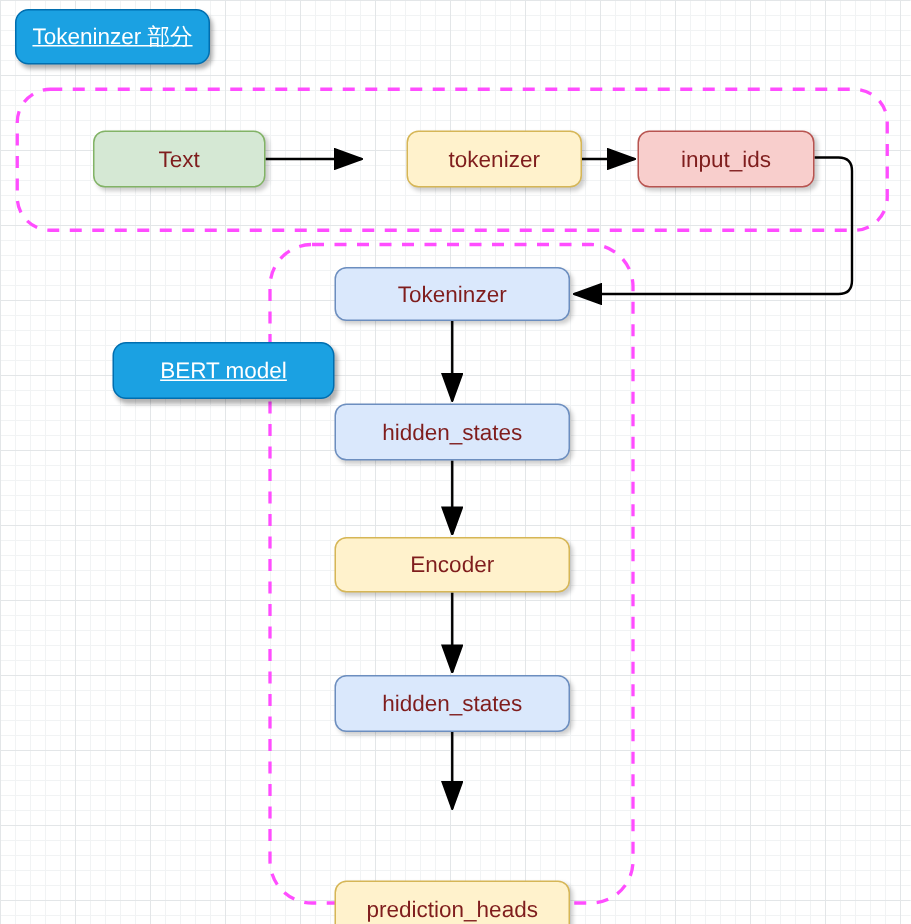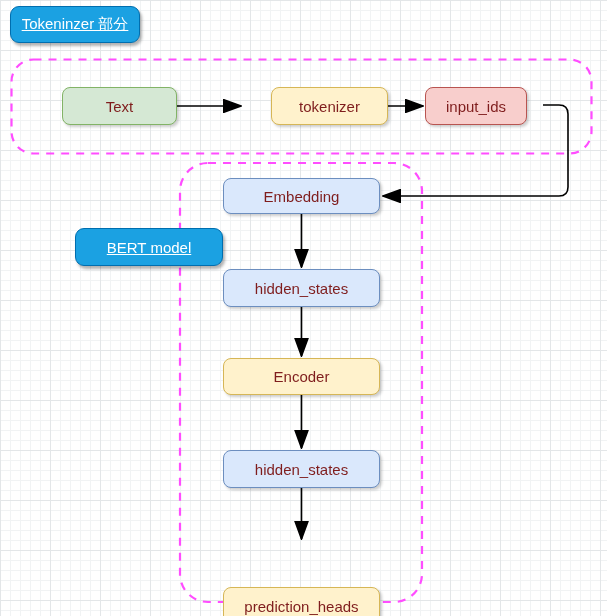--- a/index.html
+++ b/index.html
@@ -41,21 +41,21 @@
     border-radius:9px;
     color:#ffffff;font-size:15px;
     box-shadow:2px 3px 3px rgba(0,0,0,0.30);
     box-sizing:border-box;
     white-space:nowrap;
     text-decoration:underline;
   }
   
   .n-text            {left:62px; top:87px; width:115px;height:38px;}
   .n-tokenizer       {left:243px;top:87px; width:117px;height:38px;margin-left:28px;}
-  .n-input-ids       {left:425px;top:87px; width:102px;height:38px;}
+  .n-input-ids       {left:425px;top:87px; width:118px;height:38px;}
   .n-embedding       {left:223px;top:178px;width:157px;height:36px;}
   .n-hidden-states-1 {left:223px;top:269px;width:157px;height:38px;}
   .n-encoder         {left:223px;top:358px;width:157px;height:37px;}
   .n-hidden-states-2 {left:223px;top:450px;width:157px;height:38px;}
   .n-prediction-heads{left:223px;top:541px;width:157px;height:38px;margin-top:46px;}
   .l-tokenizer-section{left:10px;top:6px;  width:130px;height:37px;}
   .l-bert-model       {left:75px;top:228px;width:148px;height:38px;}
 </style>
 </head>
 <body>
@@ -77,21 +77,21 @@
     <path d="M543,105 L559,105 Q568,105 568,114 L568,187 Q568,196 559,196 L383,196" fill="none" stroke="#000" stroke-width="1.6" marker-end="url(#arrow)"></path>
     <path d="M301.5,214 L301.5,267" fill="none" stroke="#000" stroke-width="1.6" marker-end="url(#arrow)"></path>
     <path d="M301.5,307 L301.5,356" fill="none" stroke="#000" stroke-width="1.6" marker-end="url(#arrow)"></path>
     <path d="M301.5,395 L301.5,448" fill="none" stroke="#000" stroke-width="1.6" marker-end="url(#arrow)"></path>
     <path d="M301.5,488 L301.5,539" fill="none" stroke="#000" stroke-width="1.6" marker-end="url(#arrow)"></path>
   </svg>
 
   <div class="node fill-green n-text">Text</div>
   <div class="node fill-yellow n-tokenizer">tokenizer</div>
   <div class="node fill-red n-input-ids">input_ids</div>
-  <div class="node fill-blue n-embedding">Embedding</div>
+  <div class="node fill-blue n-embedding">Tokeninzer</div>
   <div class="node fill-blue n-hidden-states-1">hidden_states</div>
   <div class="node fill-yellow n-encoder">Encoder</div>
   <div class="node fill-blue n-hidden-states-2">hidden_states</div>
   <div class="node fill-yellow n-prediction-heads">prediction_heads</div>
 
   <div class="section-label l-tokenizer-section">Tokeninzer 部分</div>
   <div class="section-label l-bert-model">BERT model</div>
 
 </div>
 

